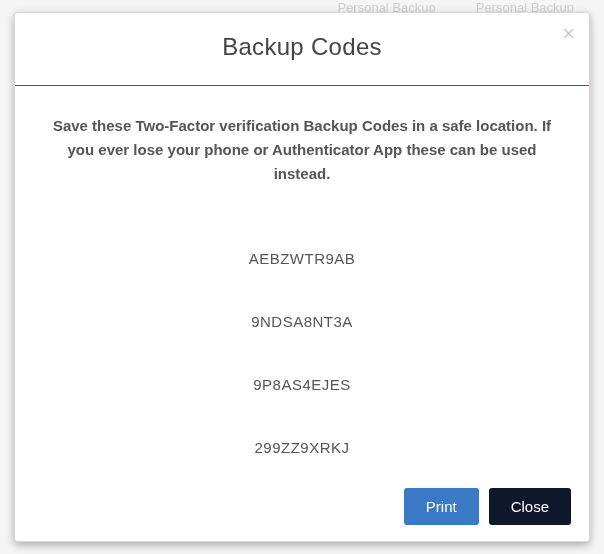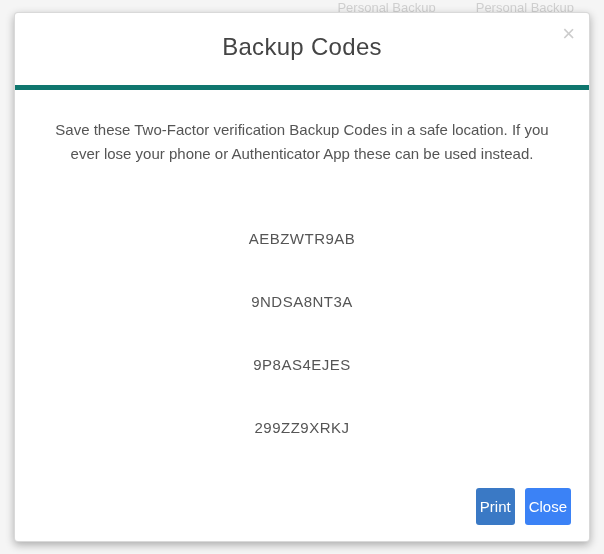--- a/index.html
+++ b/index.html
@@ -39,21 +39,21 @@
       border: 1px solid rgba(0,0,0,0.15);
       border-radius: 4px;
       box-shadow: 0 3px 9px rgba(0,0,0,0.3);
       display: flex;
       flex-direction: column;
     }
     .modal-header {
       position: relative;
       padding: 20px 20px 24px 20px;
       text-align: center;
-      border-bottom: 5px solid #0f766e;
+      border-bottom: 1px solid #0f766e;
     }
     .modal-title {
       font-size: 24px;
       font-weight: 400;
       color: #444;
       letter-spacing: 0.3px;
     }
     .close-x {
       position: absolute;
       top: 10px;
@@ -70,20 +70,21 @@
       flex: 1;
       padding: 28px 30px 10px 30px;
       text-align: center;
       overflow: auto;
     }
     .instructions {
       color: #555;
       font-size: 15px;
       line-height: 1.6;
       margin-bottom: 28px;
+      font-weight: bold;
     }
     .codes-list {
       display: flex;
       flex-direction: column;
       gap: 10px;
       align-items: center;
     }
     .code-item {
       color: #555;
       font-size: 15px;
@@ -92,30 +93,30 @@
     }
     .modal-footer {
       padding: 14px 18px 16px 18px;
       display: flex;
       justify-content: flex-end;
       gap: 10px;
     }
     .btn {
       border: none;
       border-radius: 3px;
-      padding: 10px 4px;
+      padding: 10px 22px;
       font-size: 15px;
       cursor: pointer;
       color: #fff;
     }
     .btn-primary {
       background: #3a79c5;
     }
     .btn-secondary {
-      background: #3b82f6;
+      background: #0f172a;
     }
   </style>
 </head>
 <body>
 
 <div class="background-nav">
   <span>Personal Backup</span>
   <span>Personal Backup</span>
 </div>
 

